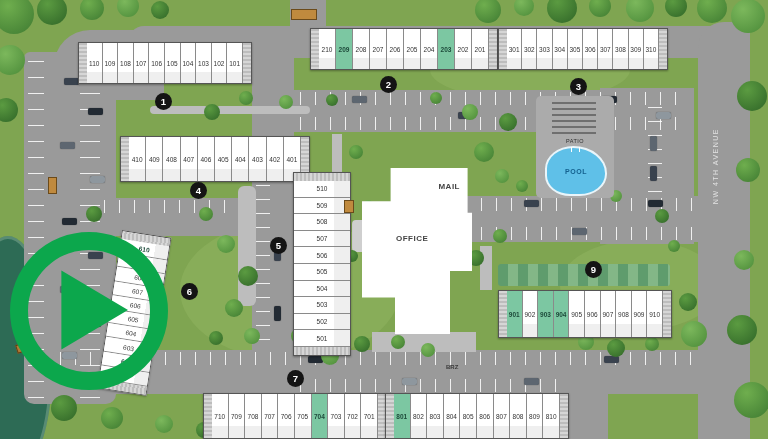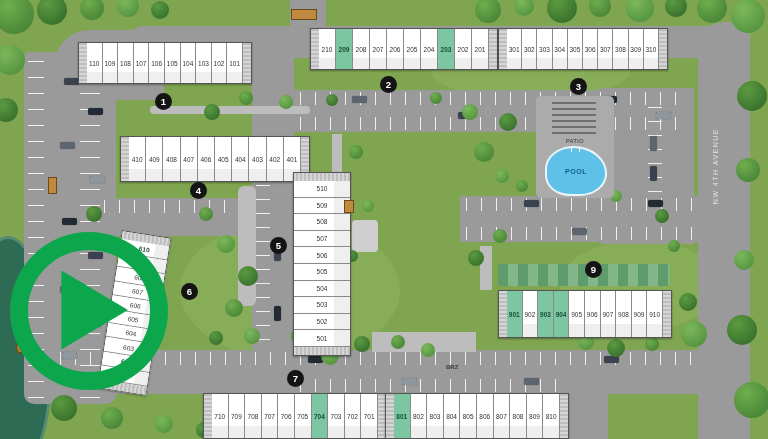--- a/index.html
+++ b/index.html
@@ -228,20 +228,24 @@
       <div class="cell hl">904</div>
       <div class="cell">905</div>
       <div class="cell">906</div>
       <div class="cell">907</div>
       <div class="cell">908</div>
       <div class="cell">909</div>
       <div class="cell">910</div>
       <div class="cap"></div>
     </div>
 
+  <div class="office">
+    <span class="mail">MAIL</span>
+    <span class="office-lbl">OFFICE</span>
+  </div>
 
   <div class="patio">
     <div class="chairs"></div>
     <div class="patio-lbl">PATIO</div>
     <div class="pool">
       <div class="ladder"></div>
       <span>POOL</span>
     </div>
   </div>
 

